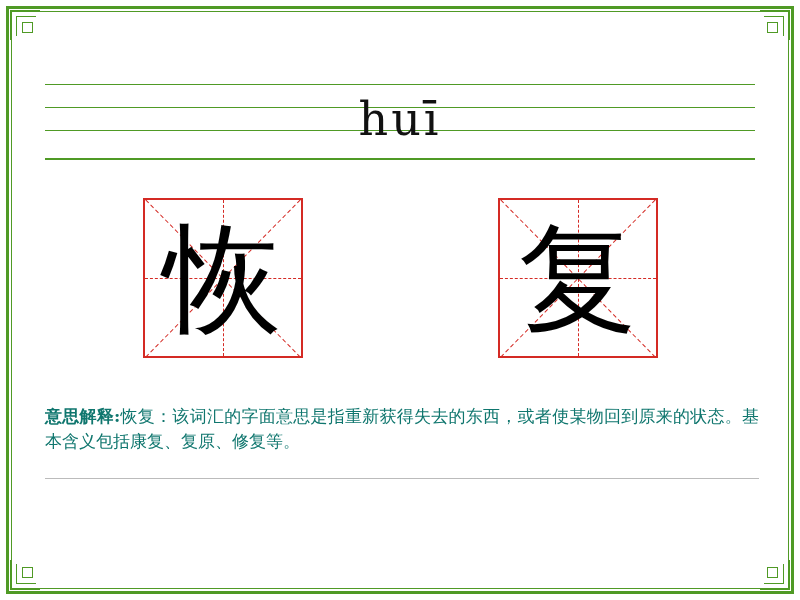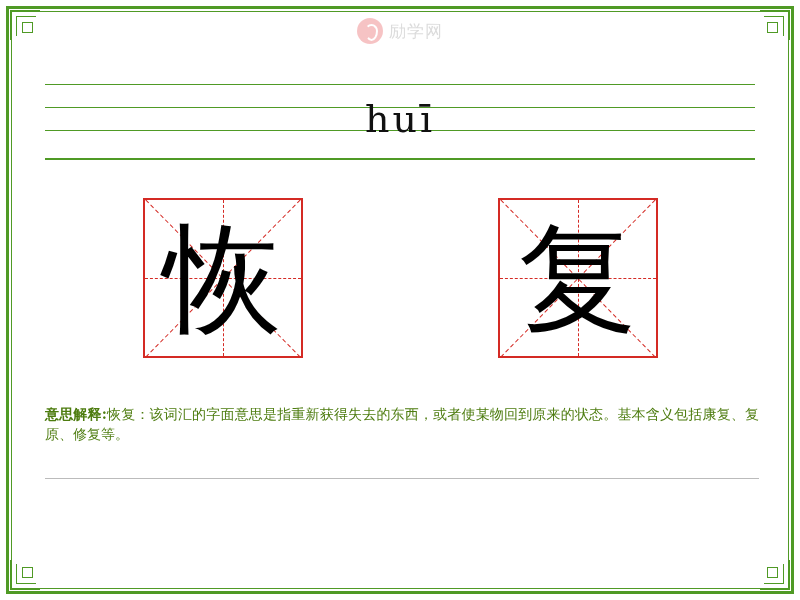--- a/index.html
+++ b/index.html
@@ -143,21 +143,21 @@
     width: 100%;
     height: 75px;
     display: flex;
   }
   .pinyin-cell {
     flex: 1 1 50%;
     display: flex;
     align-items: center;
     justify-content: center;
     font-family: "DejaVu Serif", serif;
-    font-size: 38px;
+    font-size: 46px;
     color: #111111;
     letter-spacing: 3px;
     line-height: 1;
     padding-bottom: 6px;
     box-sizing: border-box;
   }
 
   
   .char-row {
     position: absolute;
@@ -219,23 +219,23 @@
     color: #000000;
   }
 
   
   .explain {
     position: absolute;
     left: 45px;
     top: 404px;
     width: 714px;
     font-family: "DejaVu Serif", serif;
-    font-size: 14px;
+    font-size: 17px;
     line-height: 1.45;
-    color: #4d7c0f;
+    color: #0f766e;
     text-align: justify;
   }
   .explain .lbl {
     font-weight: bold;
   }
   .explain-underline {
     position: absolute;
     left: 45px;
     top: 478px;
     width: 714px;
@@ -265,24 +265,20 @@
     <span class="c1"></span>
       <span class="c2"></span>
       <span class="c3"></span>
   </div>
   <div class="corner corner-br">
     <span class="c1"></span>
       <span class="c2"></span>
       <span class="c3"></span>
   </div>
 
-  <div class="watermark">
-    <span class="wm-badge"></span>
-    <span class="wm-text">励学网</span>
-  </div>
 
   <div class="staff">
     <div class="staff-line l1"></div>
     <div class="staff-line l2"></div>
     <div class="staff-line l3"></div>
     <div class="staff-line thick l4"></div>
     <div class="pinyin-row">
       <div class="pinyin-cell">huī</div>
     </div>
   </div>

